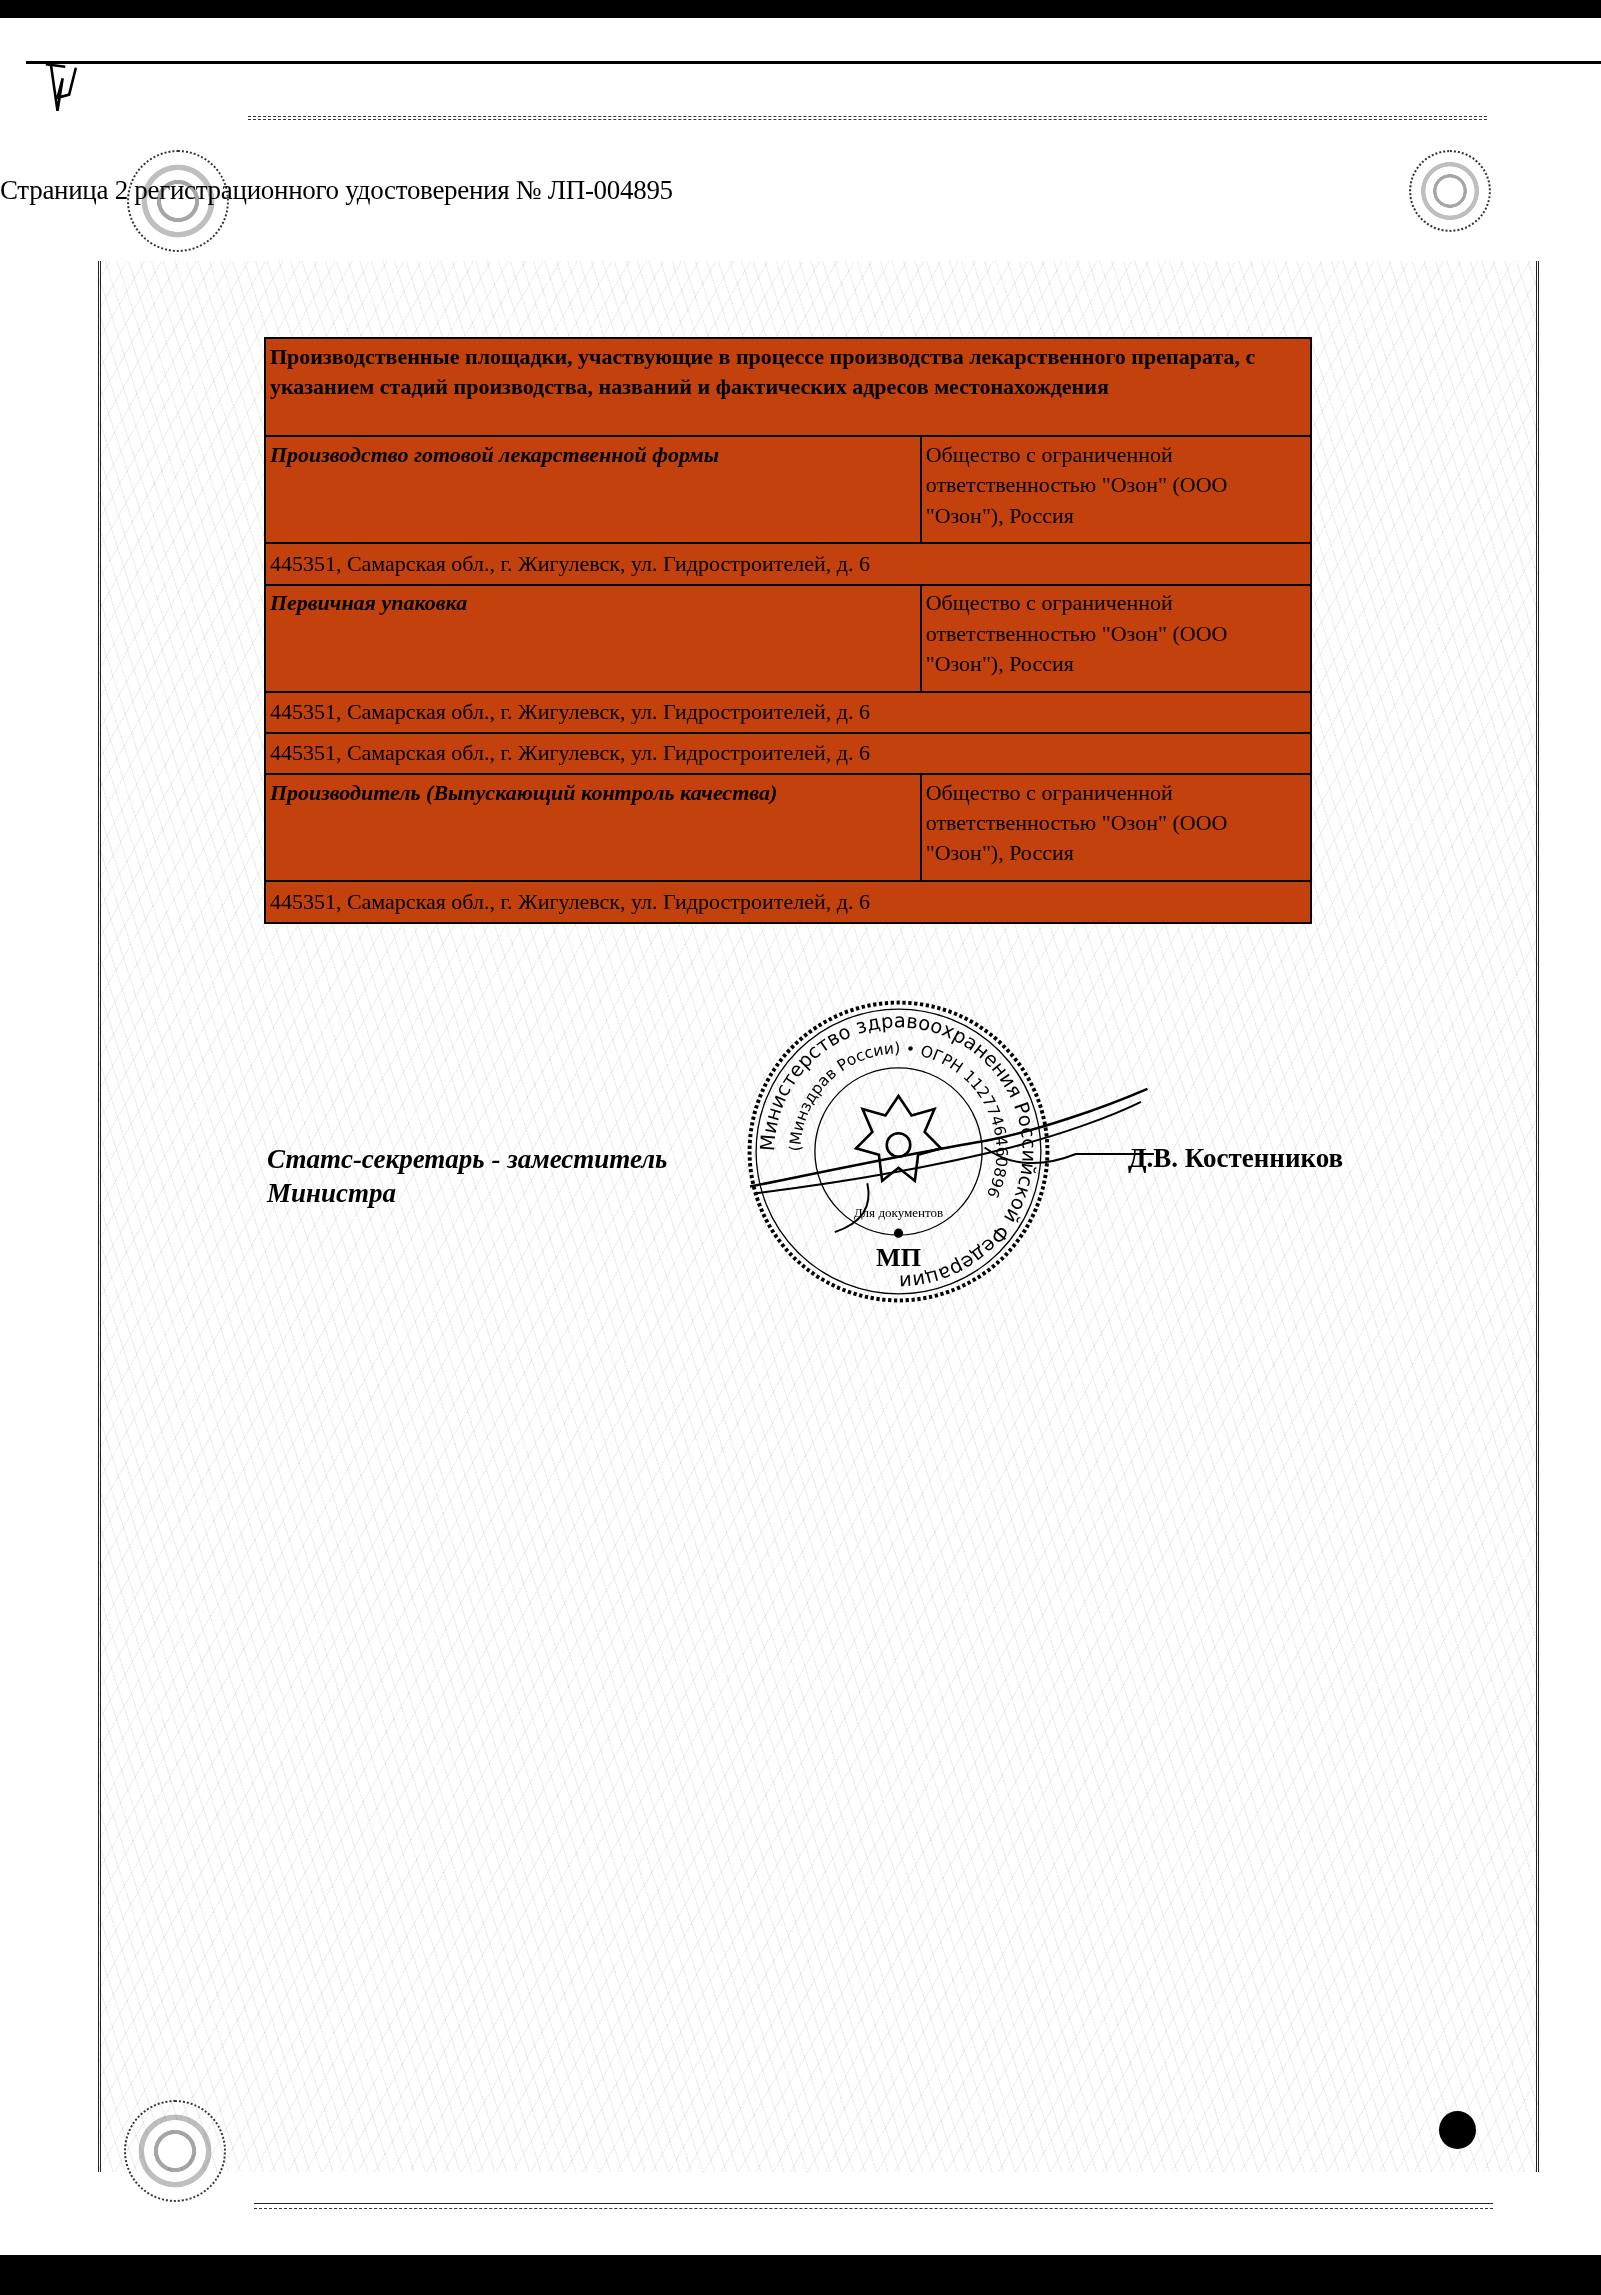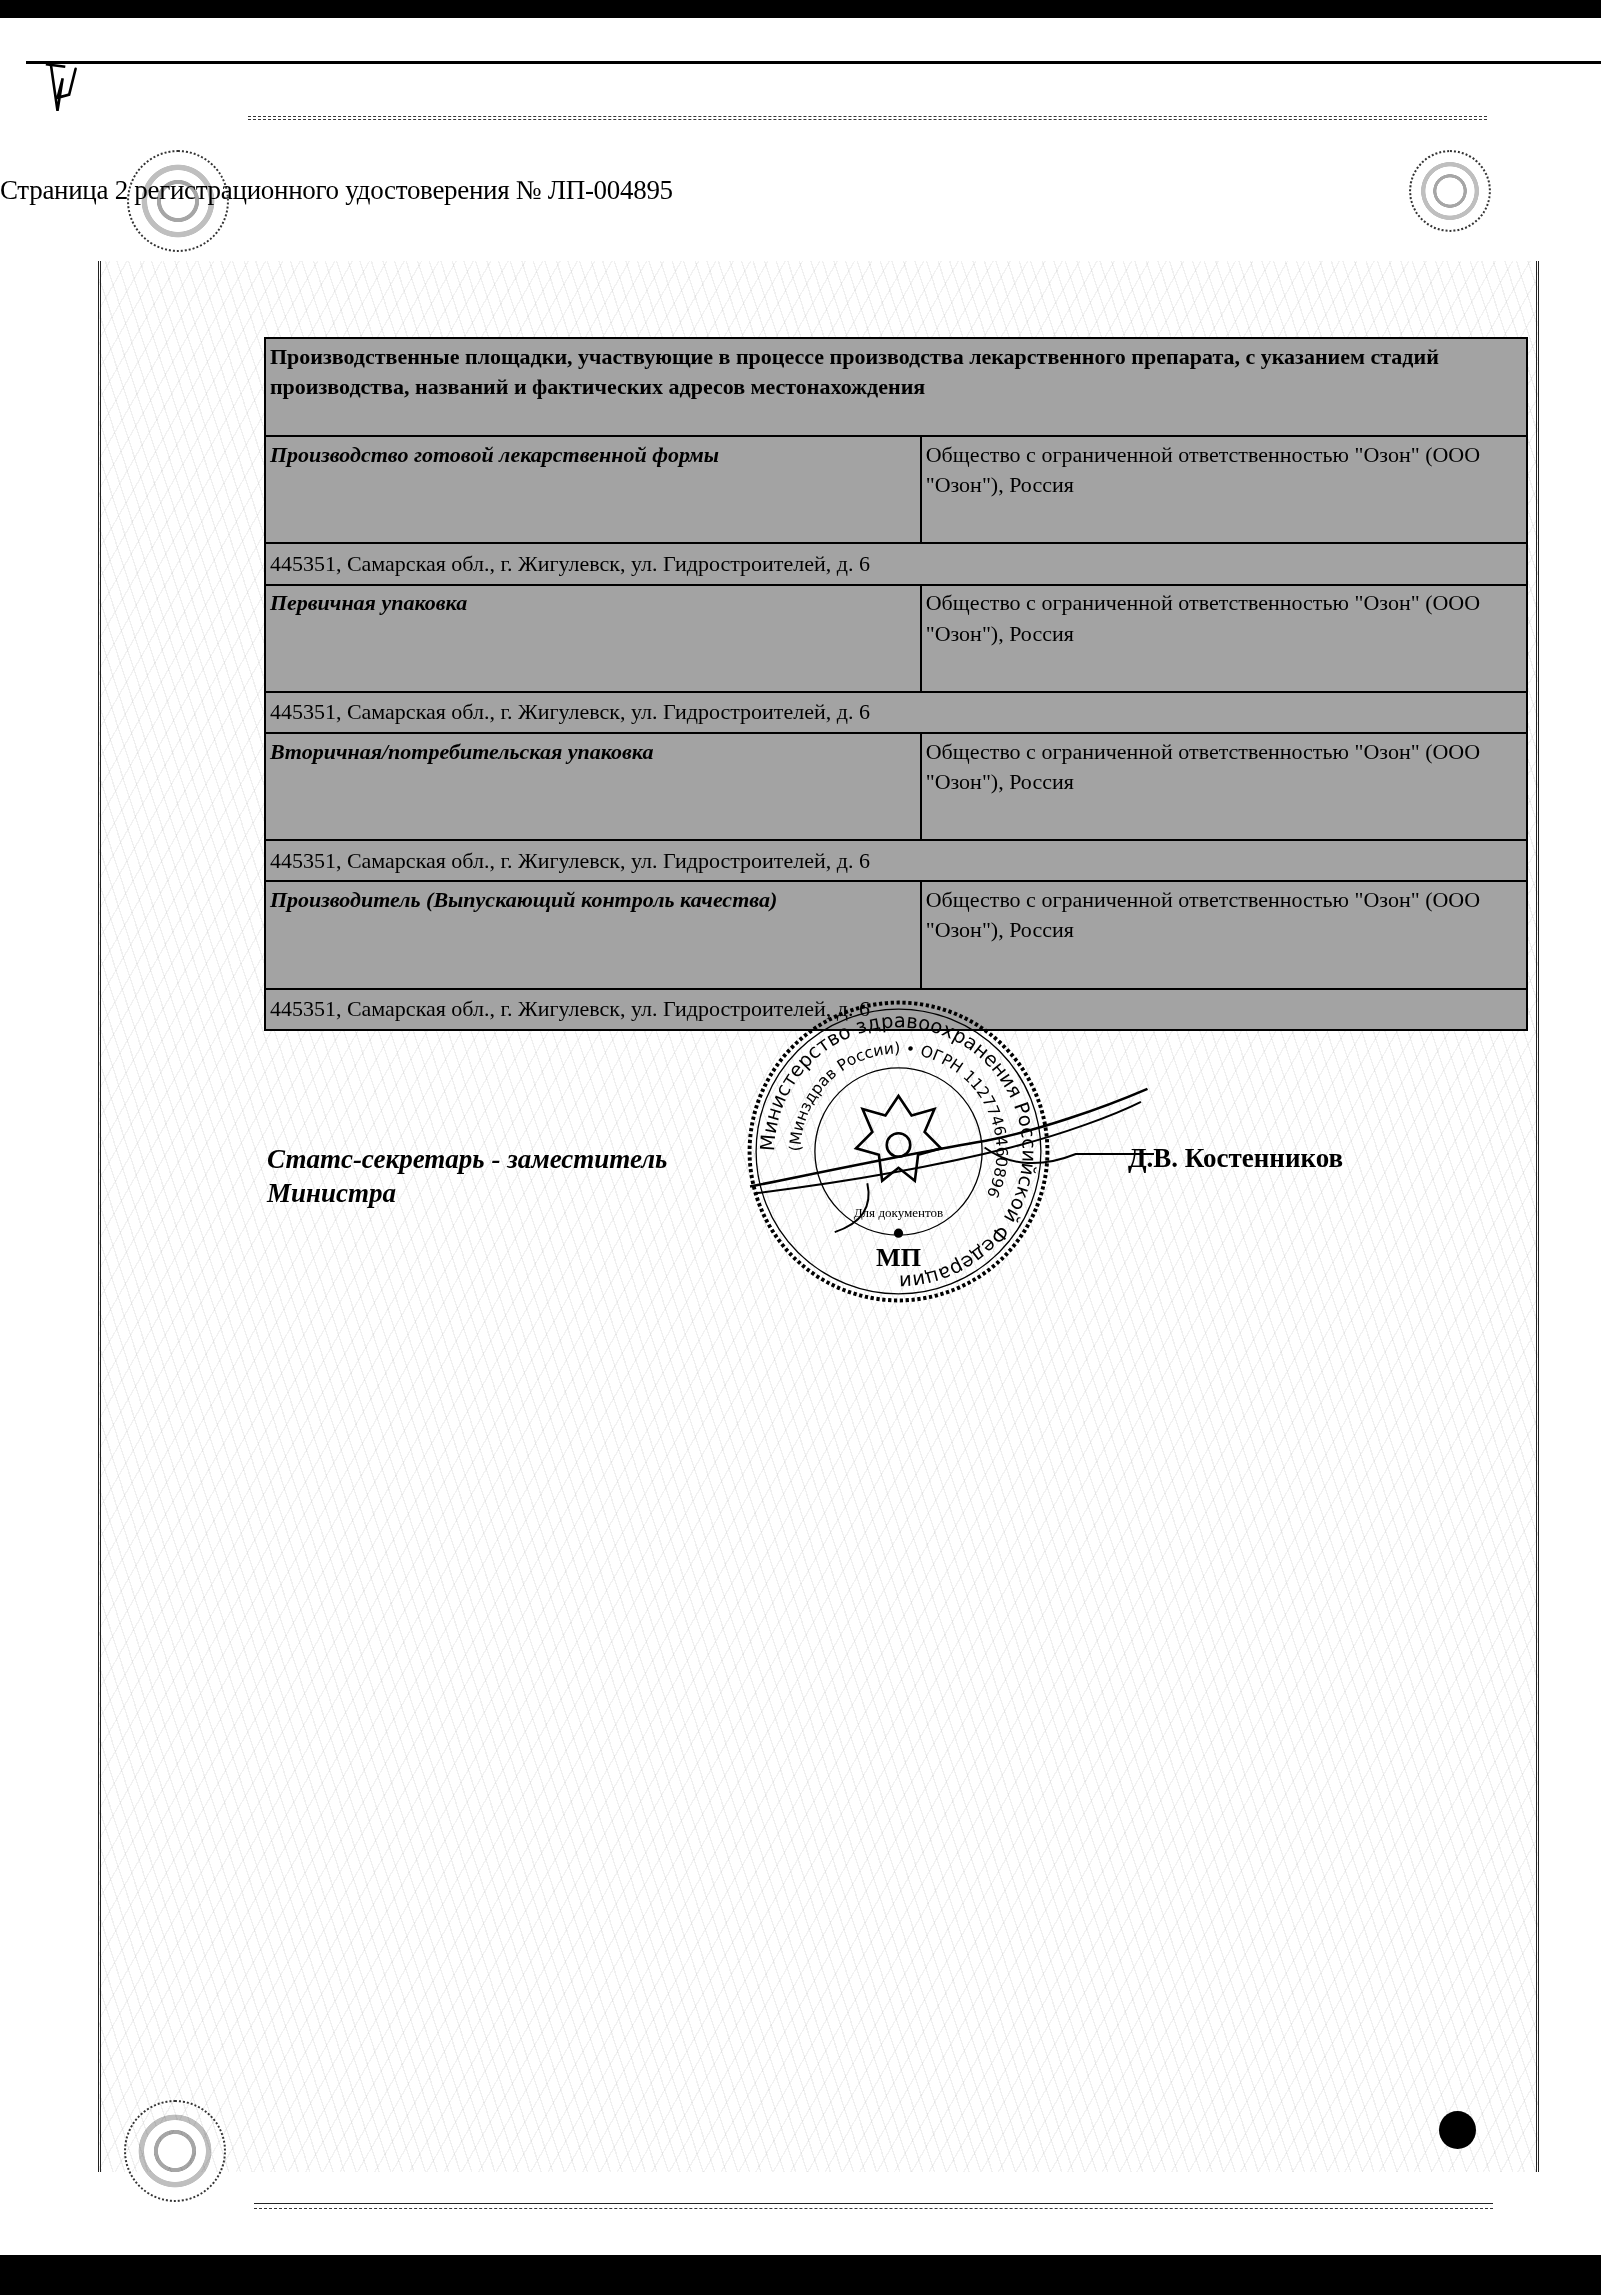--- a/index.html
+++ b/index.html
@@ -36,22 +36,22 @@
   .handwriting { position: absolute; left: 39px; top: 59px; width: 59px; height: 55px; }
 
   
   .page-header {
     position: absolute; left: 0; top: 175px; width: 1602px; 
     font-size: 27px; letter-spacing: -0.3px;
   }
 
   
   .sites-table {
-    position: absolute; left: 264px; top: 337px; width: 1264px;
-    border-collapse: collapse; background: #a3a3a3;
+    position: absolute; left: 264px; top: 337px; width: 1048px;
+    border-collapse: collapse; background: #c2410c;
     font-size: 22px; line-height: 1.38; padding-left: 44px;
   }
   .sites-table td { border: 2px solid #000; padding: 2.6px 3.9px; vertical-align: top; }
   .sites-table .caption-cell { font-weight: bold; height: 91px; }
   .sites-table .stage-cell { font-style: italic; width: 646px; height: 100px; font-weight: bold; }
   .sites-table .org-cell { height: 100px; }
   .sites-table .addr-cell { height: 34px; vertical-align: middle; }
 
   
   .signer-title {
@@ -109,24 +109,20 @@
 
   <tr>
     <td class="stage-cell">Первичная упаковка</td>
     <td class="org-cell">Общество с ограниченной ответственностью "Озон" (ООО "Озон"), Россия</td>
   </tr>
   <tr>
     <td colspan="2" class="addr-cell">445351, Самарская обл., г. Жигулевск, ул. Гидростроителей, д. 6</td>
   </tr>
 
   <tr>
-    <td class="stage-cell">Вторичная/потребительская упаковка</td>
-    <td class="org-cell">Общество с ограниченной ответственностью "Озон" (ООО "Озон"), Россия</td>
-  </tr>
-  <tr>
     <td colspan="2" class="addr-cell">445351, Самарская обл., г. Жигулевск, ул. Гидростроителей, д. 6</td>
   </tr>
 
   <tr>
     <td class="stage-cell">Производитель (Выпускающий контроль качества)</td>
     <td class="org-cell">Общество с ограниченной ответственностью "Озон" (ООО "Озон"), Россия</td>
   </tr>
   <tr>
     <td colspan="2" class="addr-cell">445351, Самарская обл., г. Жигулевск, ул. Гидростроителей, д. 6</td>
   </tr>

